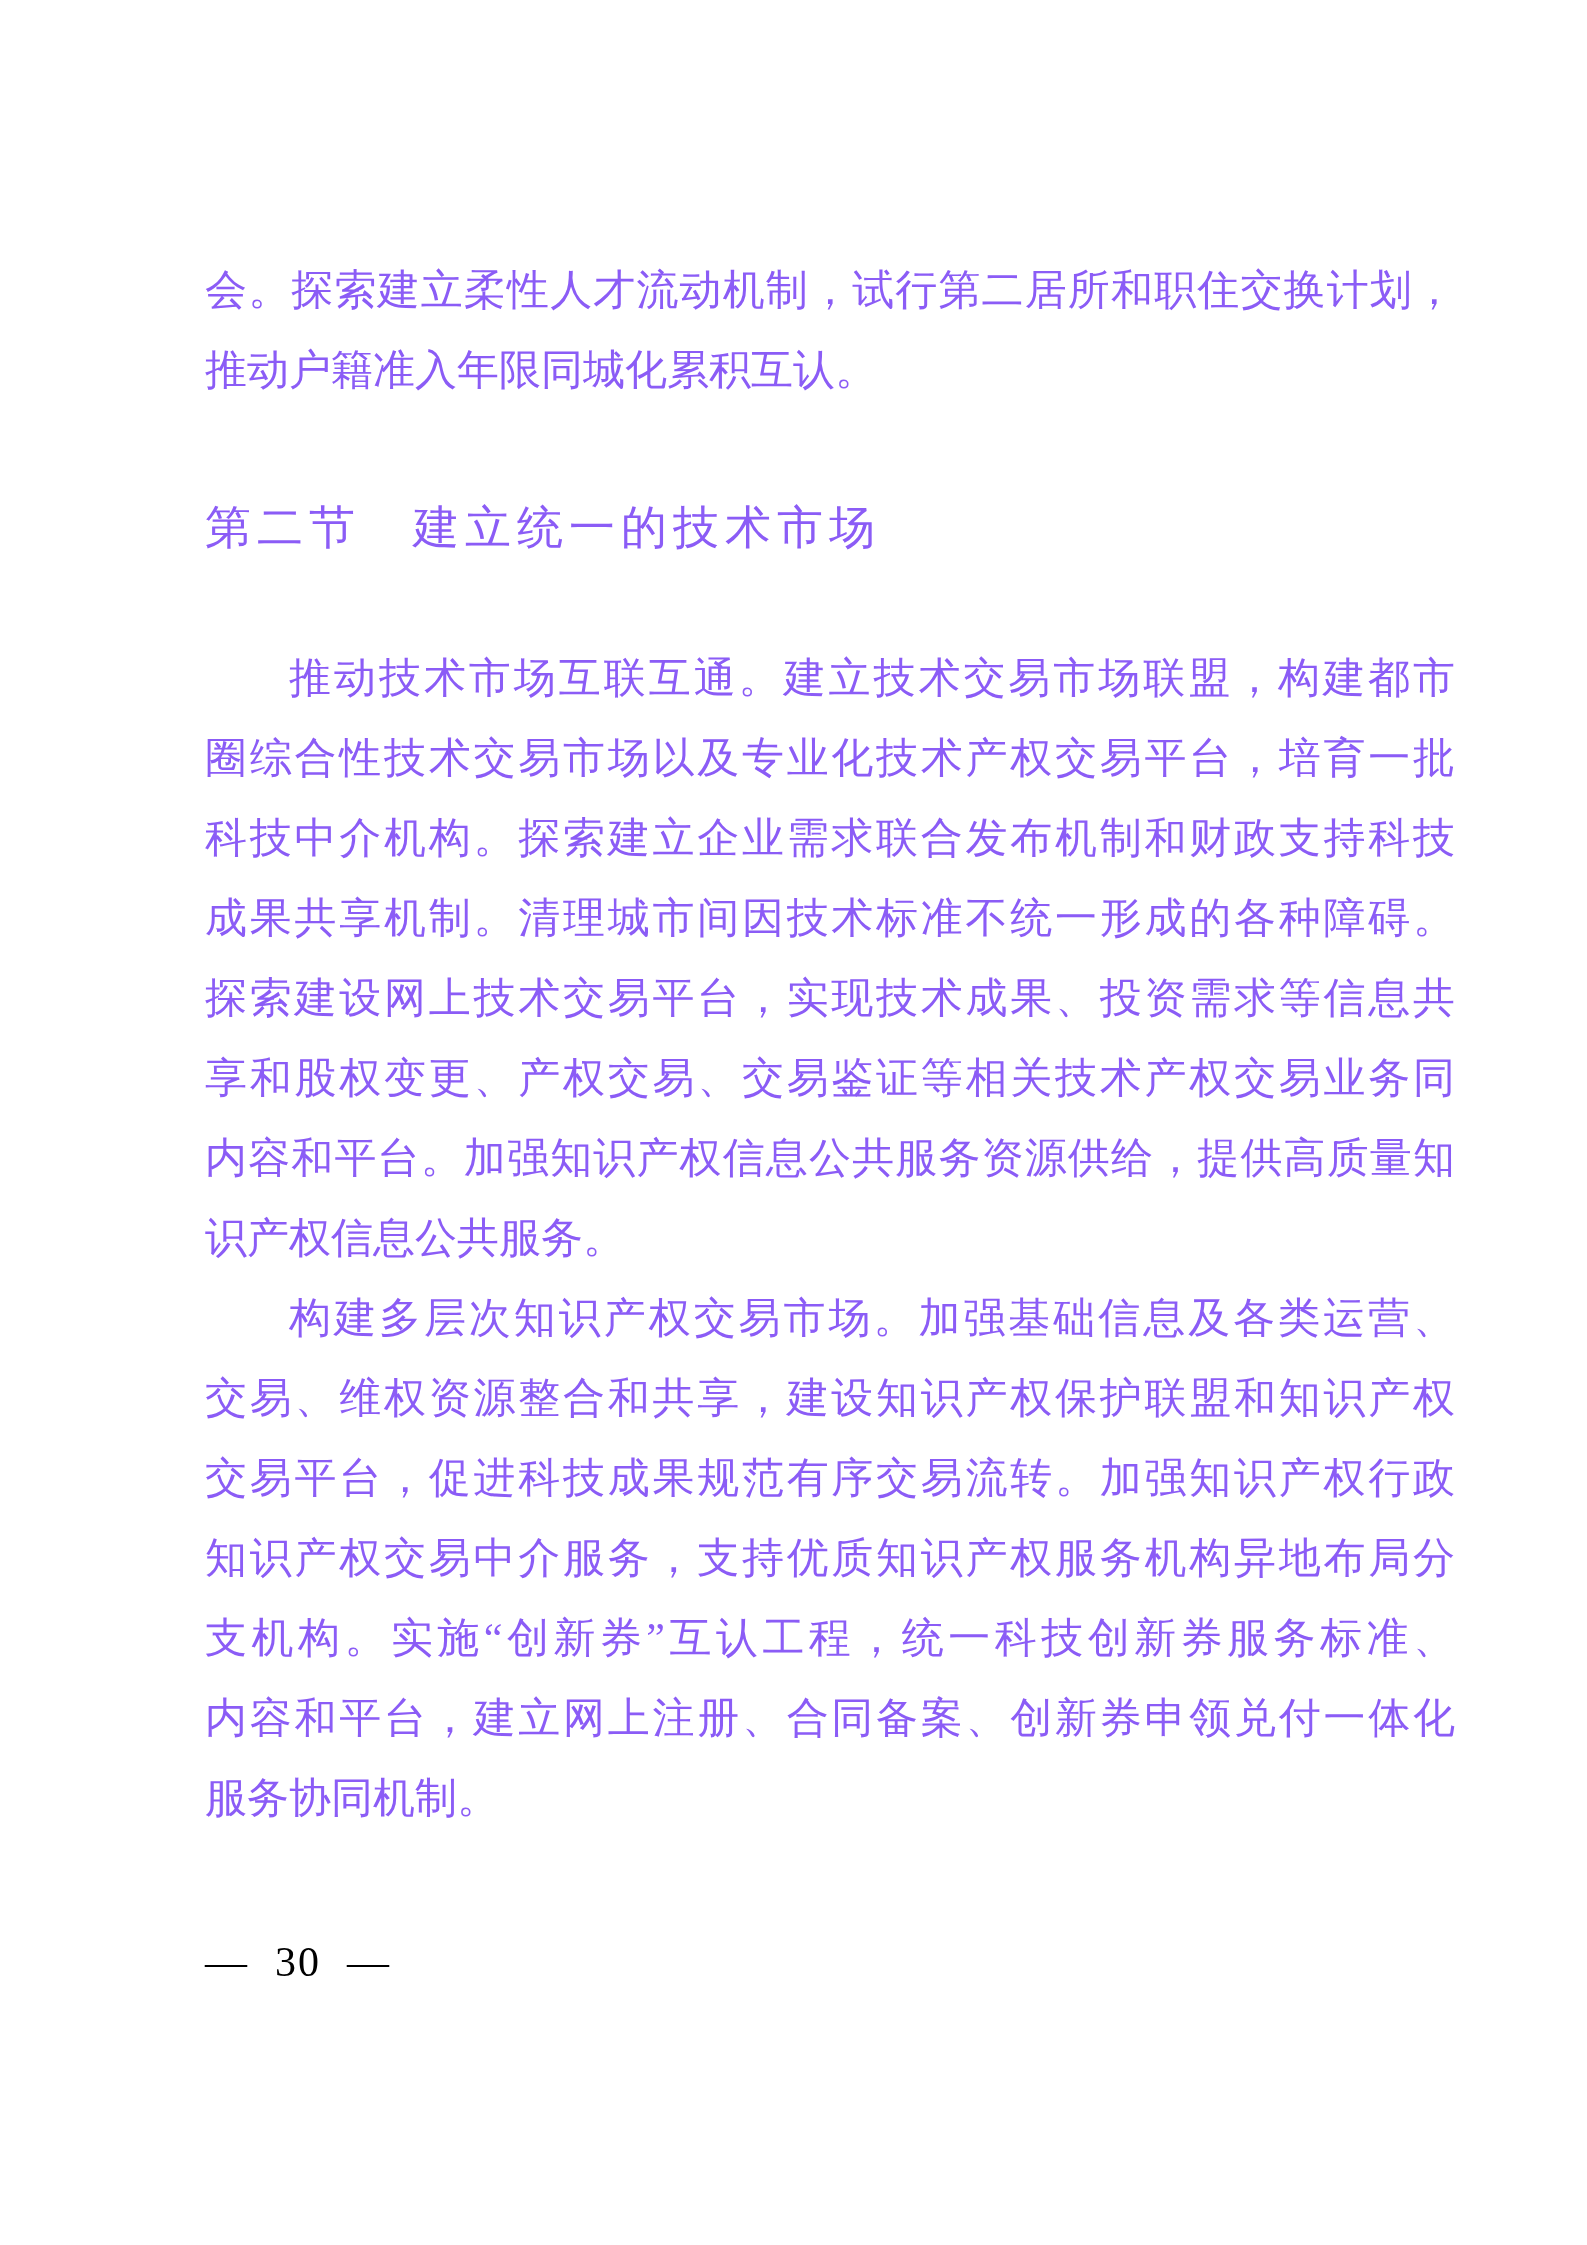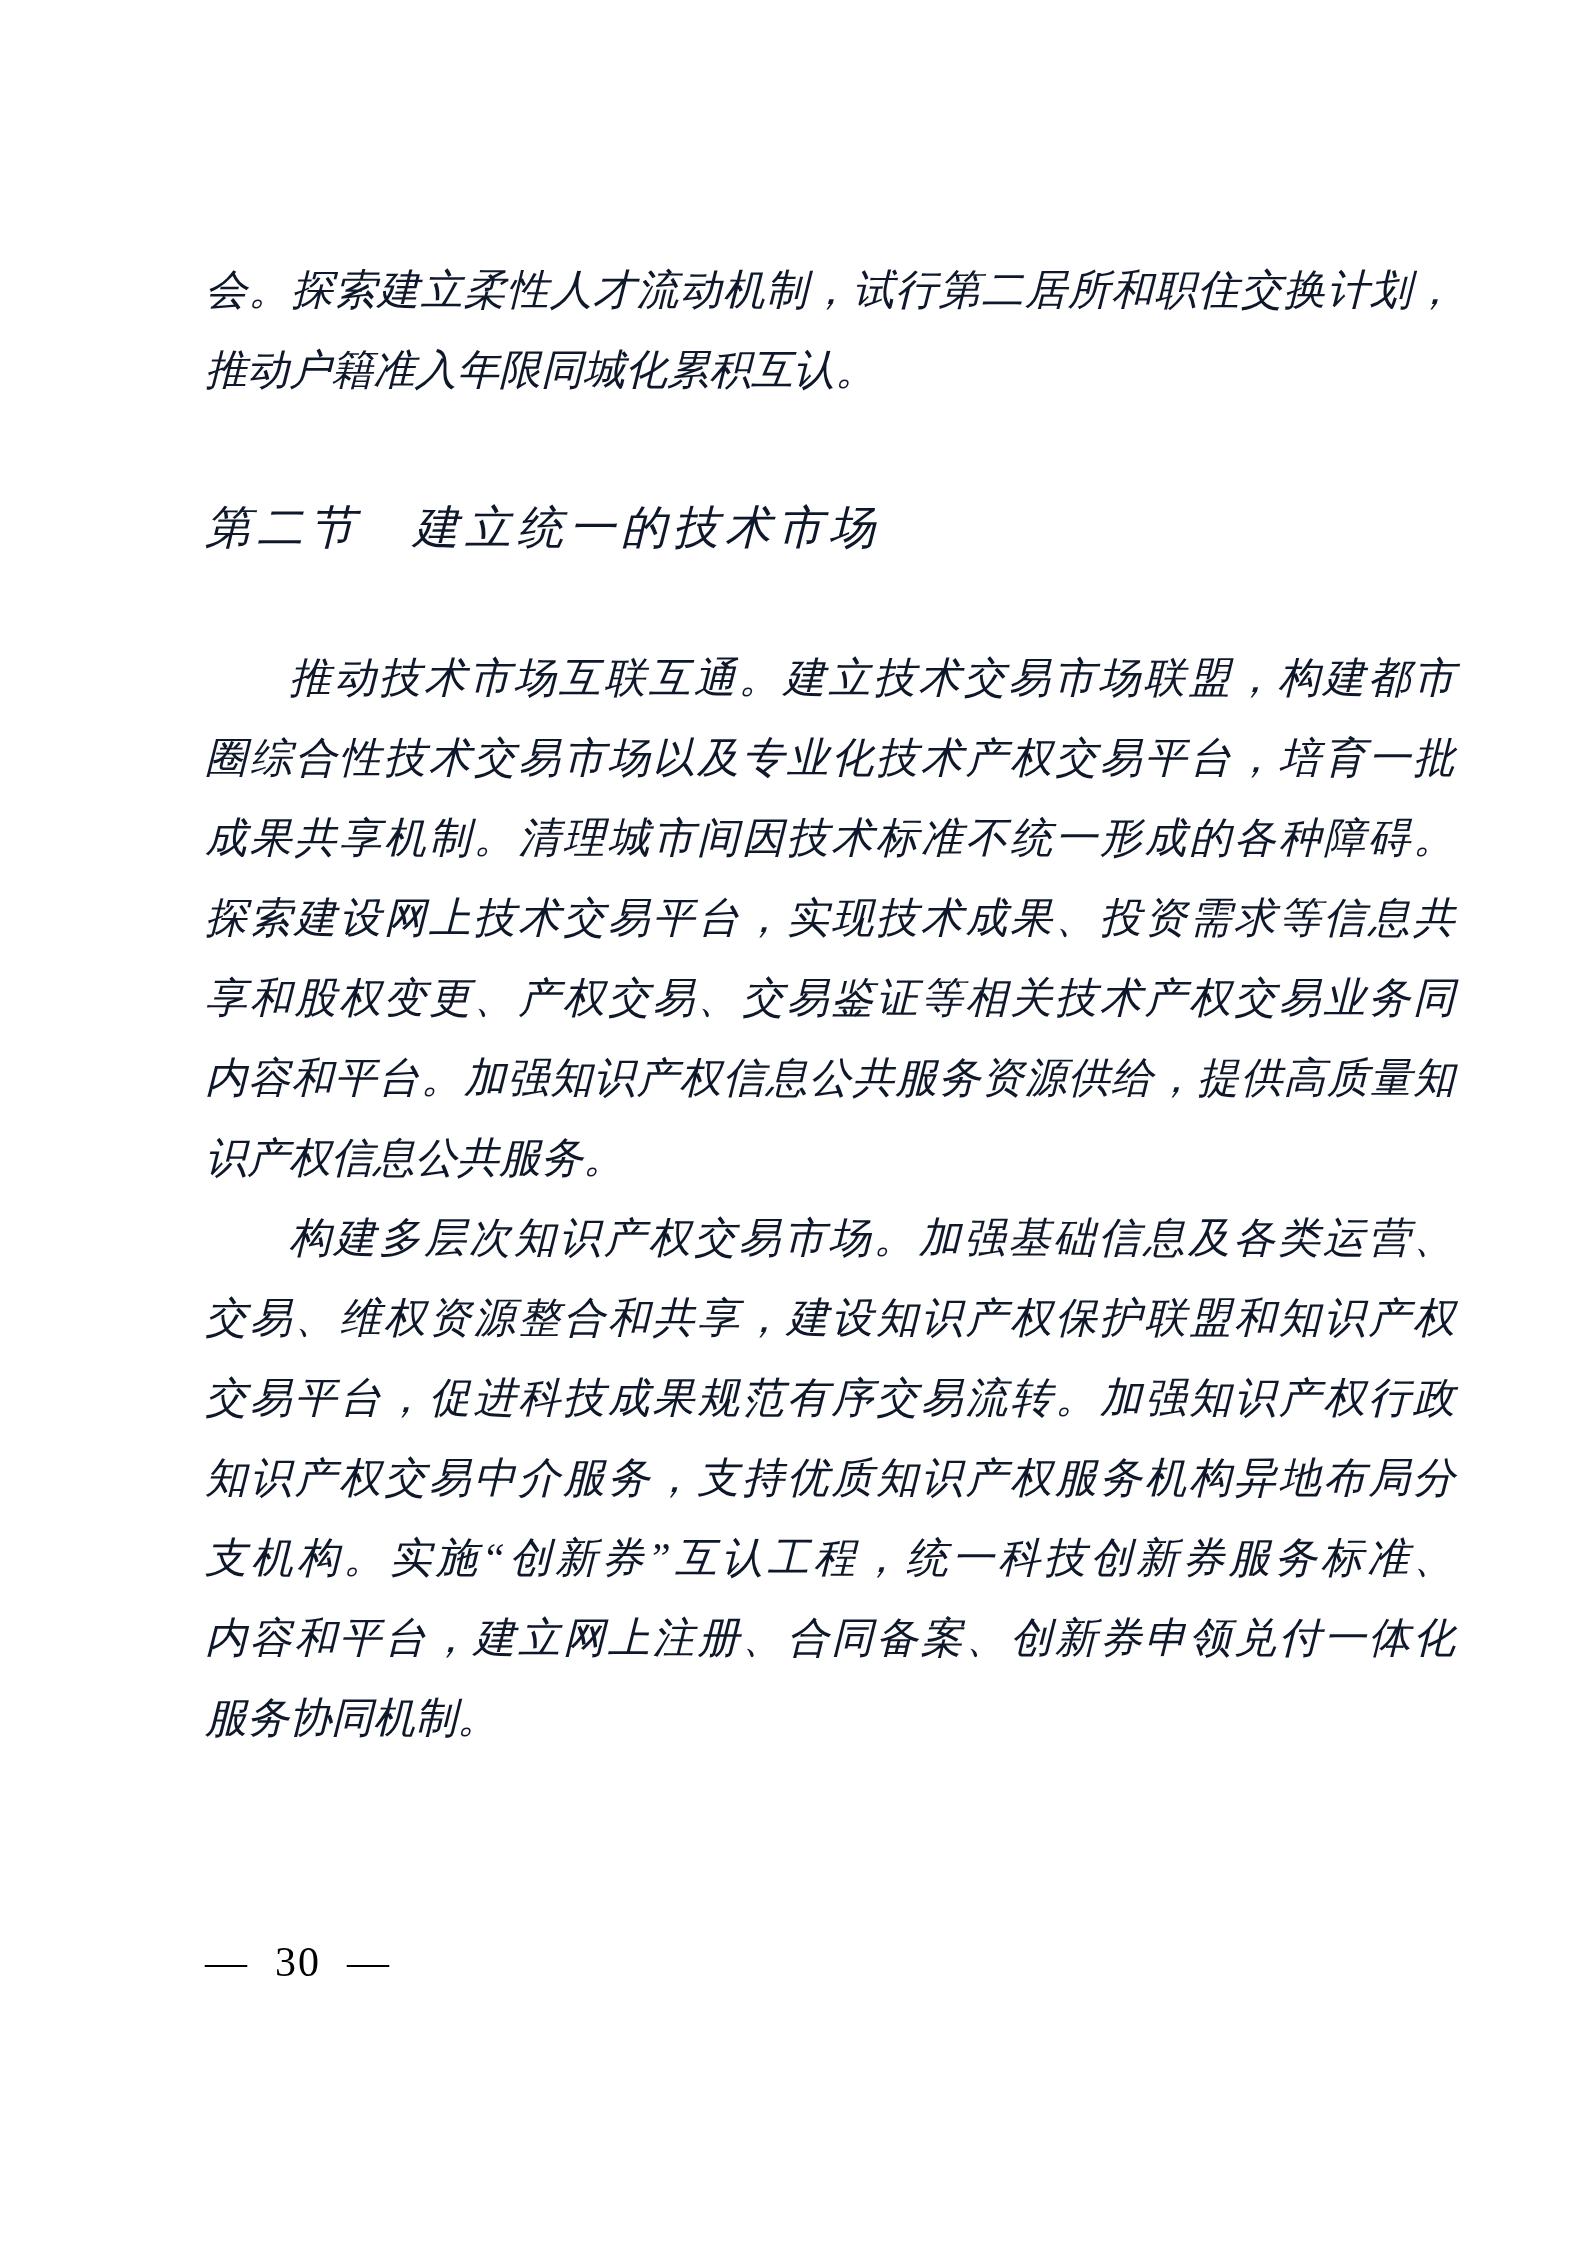--- a/index.html
+++ b/index.html
@@ -16,22 +16,21 @@
     font-family: "Liberation Serif", "DejaVu Serif", serif;
     overflow: hidden;
   }
   .content {
     position: absolute;
     left: 205px;
     top: 250px;
     width: 1250px;
     font-size: 42px;
     line-height: 80px;
-    color: #0f172a;
-    font-style: italic;
+    color: #8b5cf6;
   }
   .line {
     text-align: justify;
     text-align-last: justify;
     text-justify: inter-character;
     white-space: nowrap;
   }
   .line.last {
     text-align: right;
     text-align-last: left;
@@ -78,20 +77,21 @@
         <div class="line last">推动户籍准入年限同城化累积互认。</div>
       </div>
 
     <div class="section-heading">
       <span class="sec-num">第二节</span><span class="sec-title">建立统一的技术市场</span>
     </div>
 
     <div class="para">
         <div class="line indent">推动技术市场互联互通。建立技术交易市场联盟，构建都市</div>
         <div class="line">圈综合性技术交易市场以及专业化技术产权交易平台，培育一批</div>
+        <div class="line">科技中介机构。探索建立企业需求联合发布机制和财政支持科技</div>
         <div class="line">成果共享机制。清理城市间因技术标准不统一形成的各种障碍。</div>
         <div class="line">探索建设网上技术交易平台，实现技术成果、投资需求等信息共</div>
         <div class="line">享和股权变更、产权交易、交易鉴证等相关技术产权交易业务同</div>
         <div class="line">内容和平台。加强知识产权信息公共服务资源供给，提供高质量知</div>
         <div class="line last">识产权信息公共服务。</div>
       </div>
 
     <div class="para">
         <div class="line indent">构建多层次知识产权交易市场。加强基础信息及各类运营、</div>
         <div class="line">交易、维权资源整合和共享，建设知识产权保护联盟和知识产权</div>

